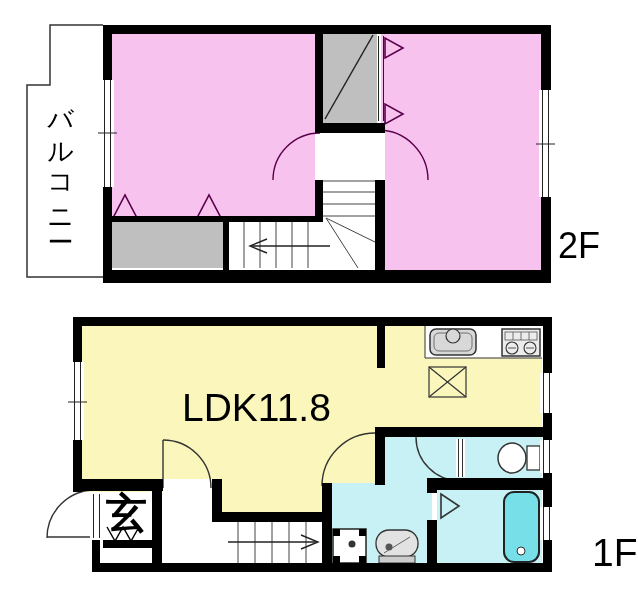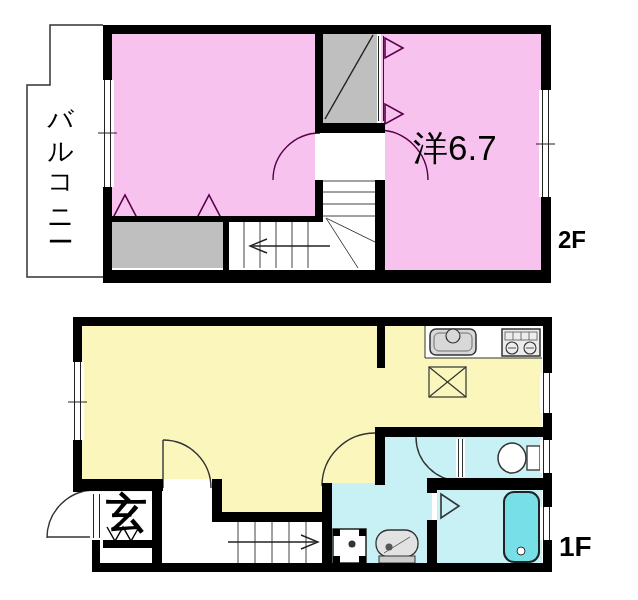--- a/index.html
+++ b/index.html
@@ -4,24 +4,24 @@
 <style>
   html,body{margin:0;padding:0;background:#fff;}
   .plan{position:relative;width:638px;height:600px;background:#ffffff;overflow:hidden;
         font-family:"Liberation Sans","DejaVu Sans",sans-serif;color:#000;}
   .plan svg{position:absolute;left:0;top:0;}
   .lbl{position:absolute;line-height:1;white-space:nowrap;color:#000;}
   .lbl-balcony{left:48px;top:90px;writing-mode:vertical-rl;text-orientation:upright;
                font-size:26px;letter-spacing:5px;font-weight:500;}
   .lbl-yo7{left:181px;top:97px;font-size:38px;font-weight:500;}
   .lbl-yo67{left:413px;top:130px;font-size:35px;font-weight:500;}
-  .lbl-2f{left:558px;top:228px;font-size:24px;font-weight:700;}
+  .lbl-2f{left:558px;top:228px;font-size:36px;font-weight:400;}
   .lbl-ldk{left:182px;top:388px;font-size:39px;font-weight:500;}
   .lbl-gen{left:106px;top:493px;font-size:41px;font-weight:600;}
-  .lbl-1f{left:559px;top:533px;font-size:28px;font-weight:700;}
+  .lbl-1f{left:592px;top:533px;font-size:39px;font-weight:400;}
 </style>
 </head>
 <body>
 
 <div class="plan">
 <svg width="638" height="600" viewBox="0 0 638 600">
 
   <g>
 
     <path d="M103,25 L50,25 L50,85 L27,85 L27,277 L103,277" fill="none" stroke="#333" stroke-width="1.5"></path>
@@ -233,17 +233,17 @@
     </g>
     <g>
       <rect x="90" y="492" width="14" height="48" fill="#fff"></rect>
       <line x1="93.5" y1="494" x2="93.5" y2="538" stroke="#222" stroke-width="1"></line>
       <line x1="99.5" y1="494" x2="99.5" y2="538" stroke="#222" stroke-width="1"></line>
     </g>
   </g>
 </svg>
 
 <div class="lbl lbl-balcony">バルコニー</div>
-<div class="lbl lbl-yo67">洋6.7</div>
 <div class="lbl lbl-2f">2F</div>
+<div class="lbl lbl-ldk">LDK11.8</div>
 <div class="lbl lbl-gen">玄</div>
 <div class="lbl lbl-1f">1F</div>
 </div>
 
 </body></html>

